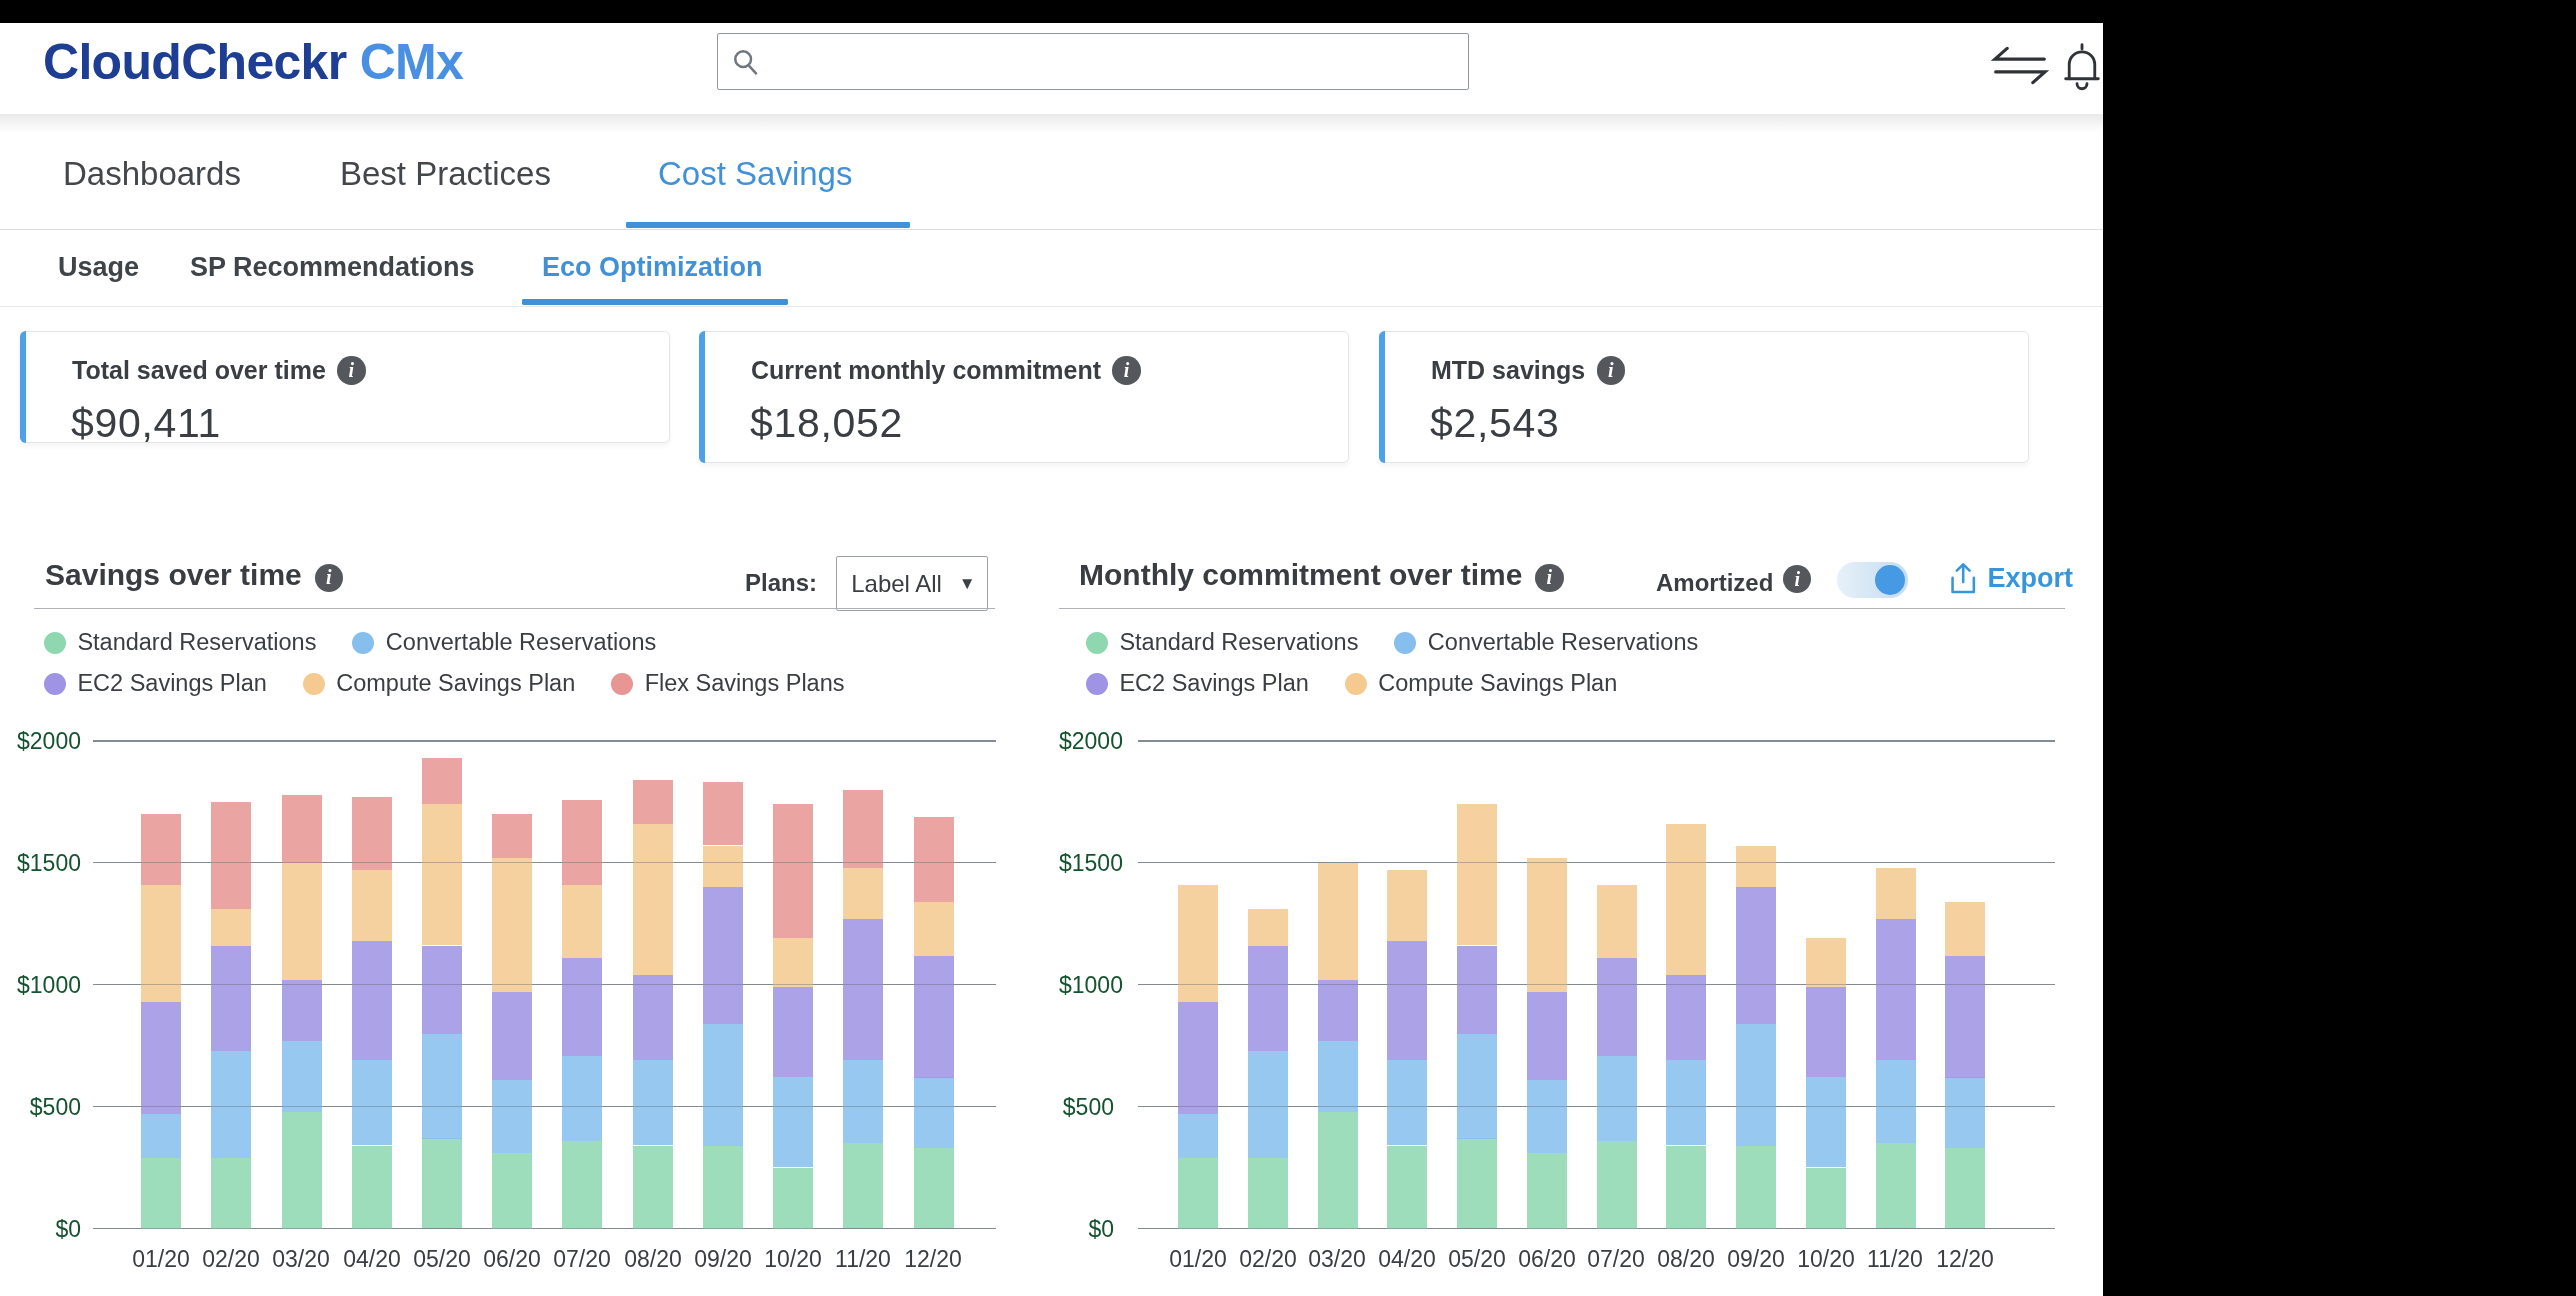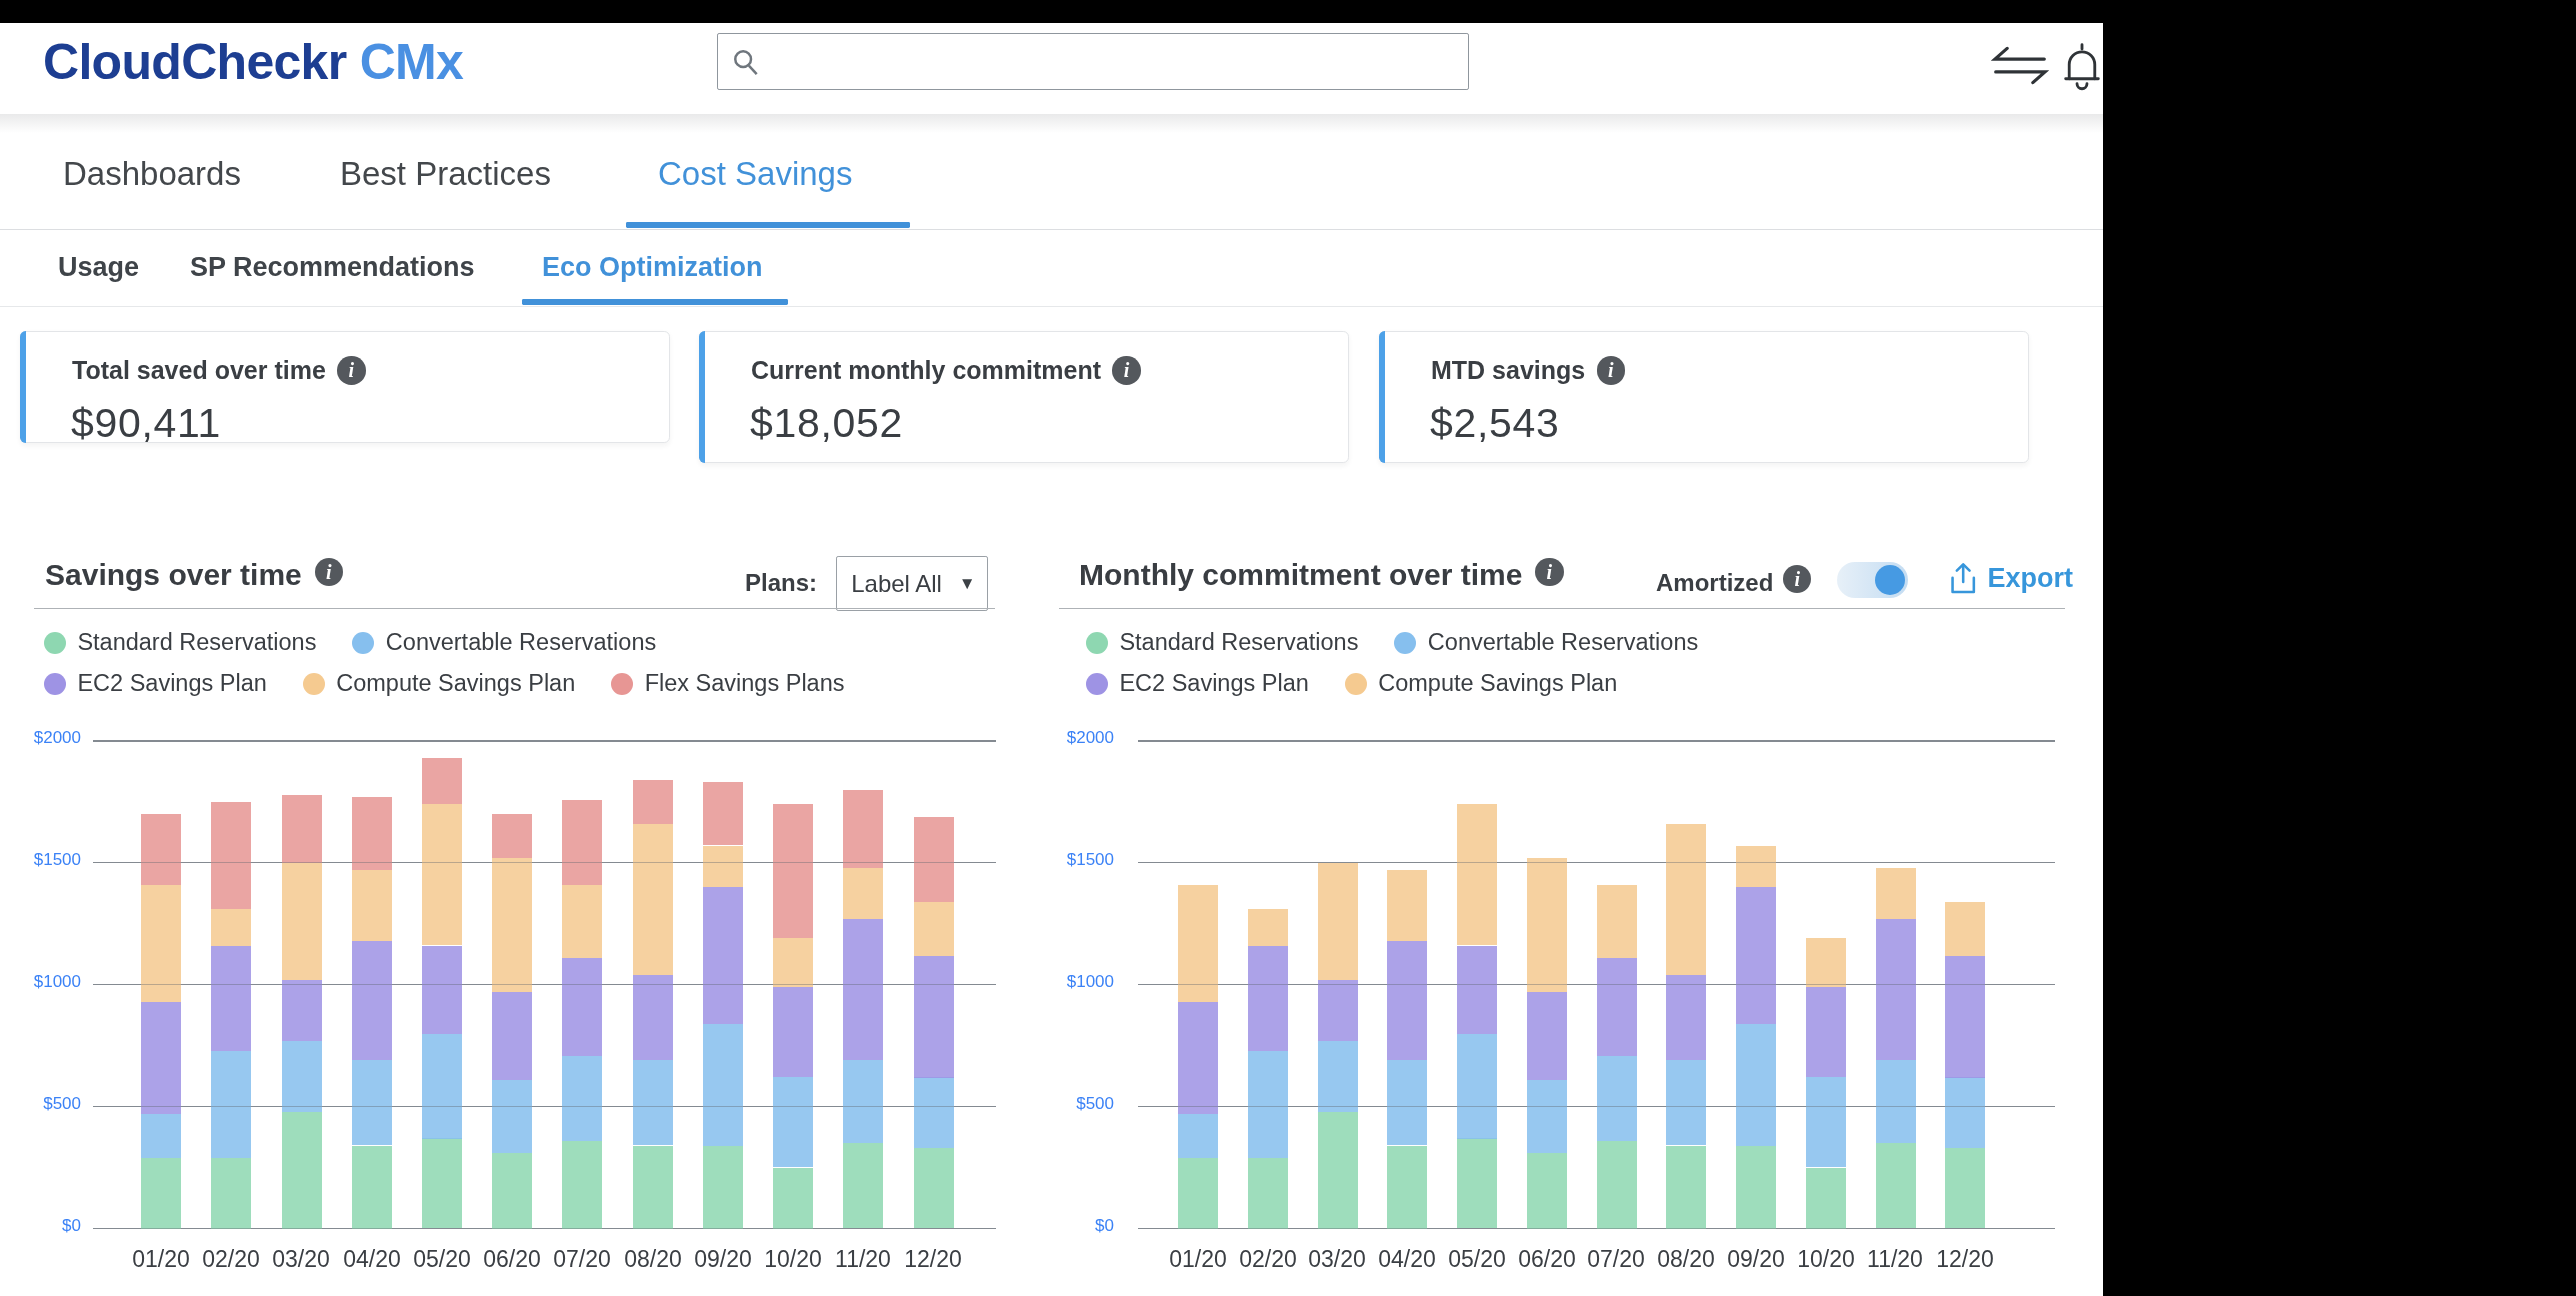--- a/index.html
+++ b/index.html
@@ -29,42 +29,42 @@
         box-shadow:0 2.1px 5.7px rgba(30,35,40,0.05);}
   .card .accent{position:absolute;left:-1.4px;top:-1.4px;bottom:-1.4px;width:6.4px;background:#4da1e8;
         border-radius:5.7px 0 0 5.7px;}
   .card .clabel{position:absolute;left:51px;top:24px;font-size:25px;font-weight:600;color:#3a3e43;
         display:flex;align-items:center;gap:11.4px;white-space:nowrap;}
   .card .cvalue{position:absolute;left:50px;top:68px;font-size:41px;color:#3a3e43;letter-spacing:0.7px;}
   .info{display:inline-flex;align-items:center;justify-content:center;width:28.4px;height:28.4px;
         border-radius:50%;background:#54585d;color:#fff;font-family:"Liberation Serif",serif;
         font-weight:700;font-size:20px;font-style:italic;flex:0 0 auto;}
   
-  .ptitle{font-size:30px;font-weight:700;color:#393d42;display:flex;align-items:flex-start;gap:12.8px;white-space:nowrap;}
+  .ptitle{font-size:30px;font-weight:700;color:#393d42;display:flex;align-items:flex-end;gap:12.8px;white-space:nowrap;}
   .divider{background:#aeb2b6;height:1.4px;}
   .srclabel{font-size:24px;font-weight:600;color:#3a3e43;}
   .dropdown{box-sizing:border-box;border:1.4px solid #9aa0a6;border-radius:2.1px;background:#fff;
             display:flex;align-items:center;justify-content:space-between;padding:0 11.4px 0 14.2px;cursor:pointer;}
   .dropdown .dtext{font-size:24px;color:#3a3e43;white-space:nowrap;}
   .caret{font-size:17px;color:#3c4146;margin-left:10px;}
   .togglelabel{font-size:24px;font-weight:600;color:#3a3e43;}
   .toggle{border-radius:18.5px;background:linear-gradient(to right,#e7f0f8,#c3dcf2);cursor:pointer;}
   .toggle .knob{position:absolute;right:2.8px;top:2.8px;width:30px;height:30px;border-radius:50%;background:#469ae3;}
   .export{display:flex;align-items:center;gap:10px;color:#3796db;font-size:27px;font-weight:600;cursor:pointer;}
   
   .legend{display:flex;flex-wrap:wrap;column-gap:36px;row-gap:14.2px;align-content:flex-start;}
   .legend-item{display:flex;align-items:center;gap:11.4px;}
   .legend-dot{width:22px;height:22px;border-radius:50%;flex:0 0 auto;}
   .legend-label{font-size:23.5px;color:#3a3e43;white-space:nowrap;}
   
   .plot{position:absolute;}
   .gridline{position:absolute;height:1.4px;background:#8e949b;z-index:0;}
   .grid-over{position:absolute;height:1.4px;background:rgba(118,123,130,0.40);z-index:3;}
   .bar{position:absolute;z-index:2;opacity:0.86;}
-  .ylabel{position:absolute;font-size:17px;color:#3b82f6;text-align:right;z-index:1;}
+  .ylabel{position:absolute;font-size:23px;color:#14532d;text-align:right;z-index:1;}
   .xlabel{position:absolute;font-size:23px;color:#3a3e43;text-align:center;z-index:1;white-space:nowrap;}
   svg{display:block;}
 </style>
 </head>
 <body>
 
 <div id="stage">
   <div class="abs" style="left:0;top:0;width:2576px;height:23px;background:#000;"></div>
   <div class="abs" style="left:2103px;top:0;width:473px;height:1297px;background:#000;"></div>
 

